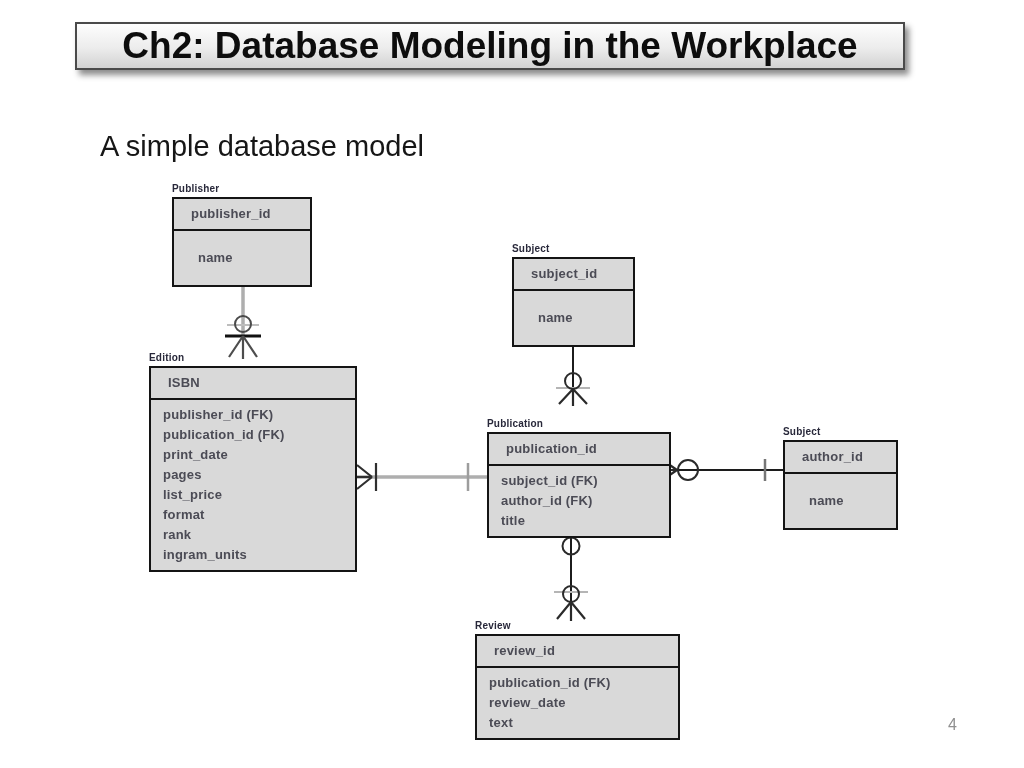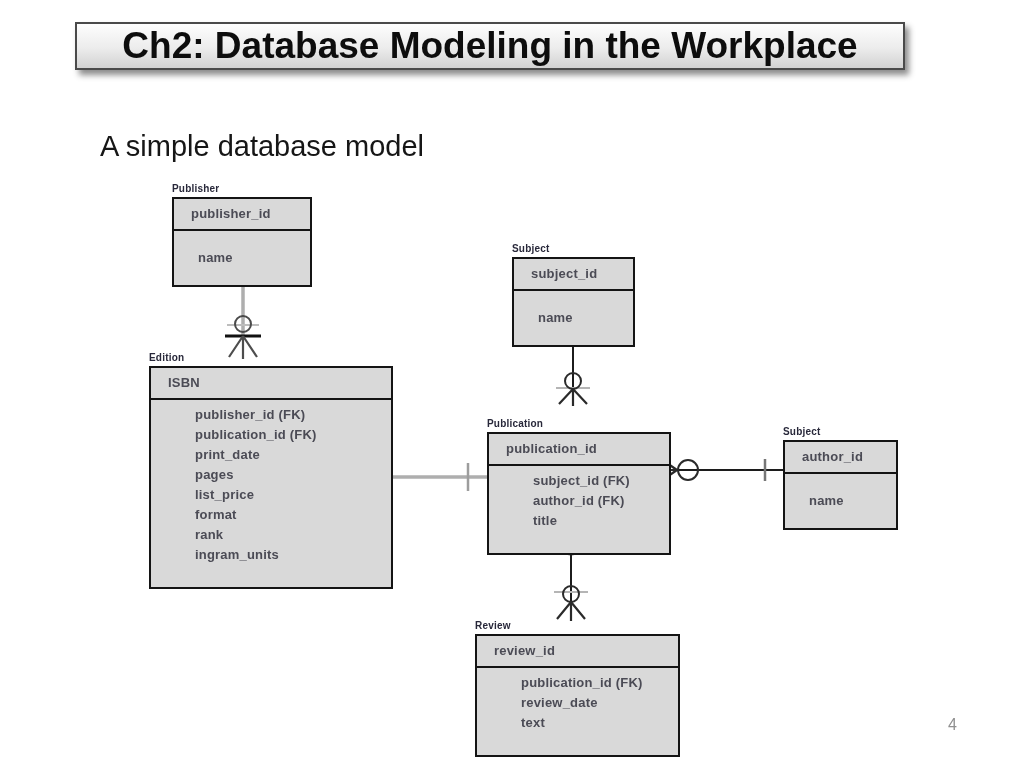--- a/index.html
+++ b/index.html
@@ -74,27 +74,27 @@
   }
   .entity-body { padding: 12px; }
   .field {
     font-size: 13px;
     font-weight: bold;
     color: #4b4b55;
     padding-left: 12px;
     letter-spacing: 0.2px;
   }
   .row-lg .field { line-height: 16px; padding-top: 7px; padding-bottom: 7px; }
-  .rows-sm { padding: 5px 0 22px 0; margin-left: 32px; }
+  .rows-sm { padding: 5px 0 5px 0; }
   .rows-sm .field { line-height: 20px; }
 
   
   .e-publisher   { left: 172px; top: 181px; width: 140px; }
   .e-subject     { left: 512px; top: 241px; width: 123px; }
-  .e-edition     { left: 149px; top: 350px; width: 244px; }
+  .e-edition     { left: 149px; top: 350px; width: 208px; }
   .e-publication { left: 487px; top: 416px; width: 184px; }
   .e-author      { left: 783px; top: 424px; width: 115px; }
   .e-review      { left: 475px; top: 618px; width: 205px; }
 </style>
 </head>
 <body>
 
 <div class="slide">
 
   <header class="title-box">

